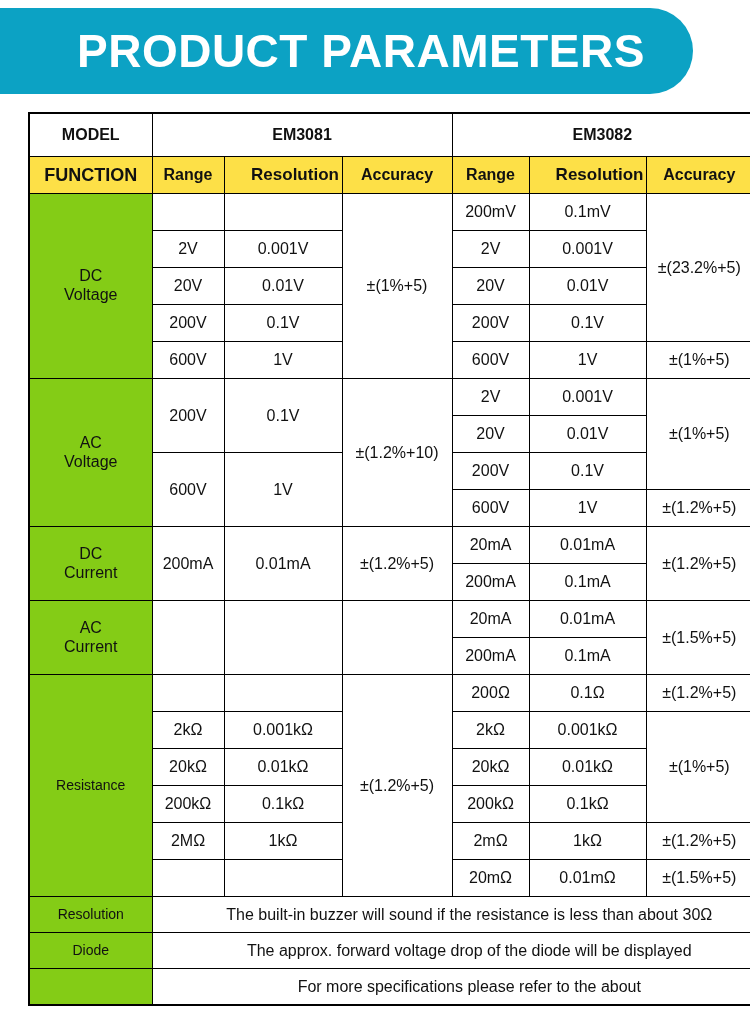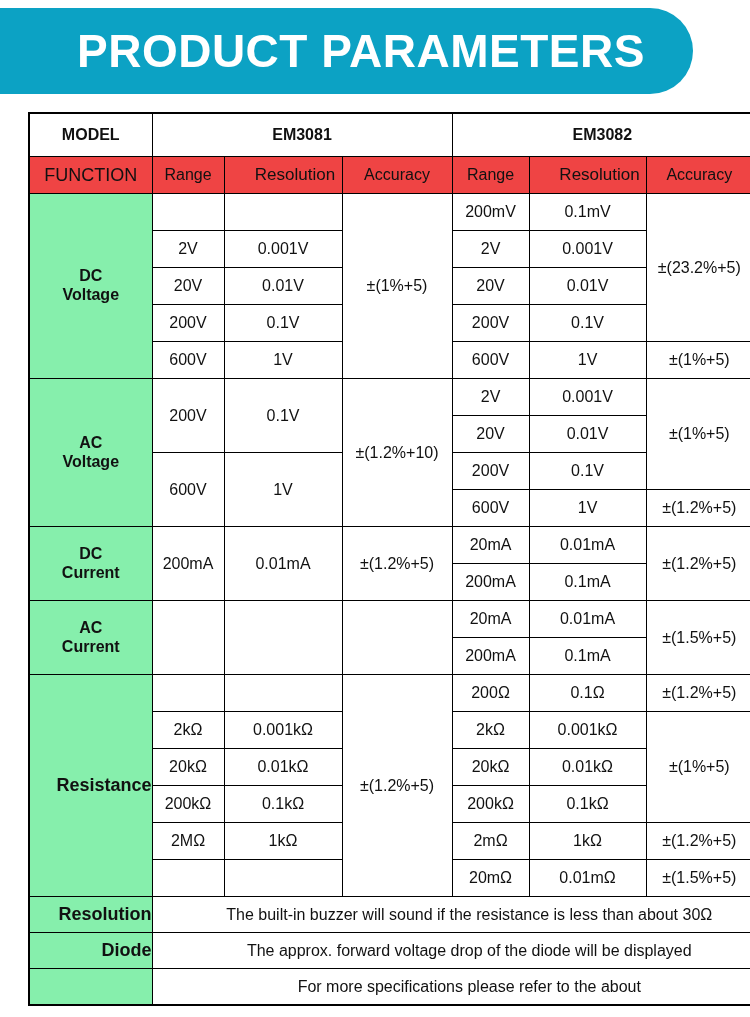--- a/index.html
+++ b/index.html
@@ -76,38 +76,38 @@
     background: #ffffff;
     font-size: 24px;
     font-weight: bold;
     color: #000000;
   }
   .cell-model-label { font-size: 23px; }
 
   
   .row-head td {
     height: 36px;
-    background: #ef4444;
+    background: #fde047;
+    color: #ffffff;
+    font-weight: bold;
+    font-size: 19px;
+  }
+  .row-head td.small { font-size: 17px; padding-left: 24px; }
+  .row-head td.func-head { font-size: 18px; }
+
+  
+  td.func {
+    background: #84cc16;
     color: #ffffff;
     font-weight: normal;
     font-size: 19px;
-  }
-  .row-head td.small { font-size: 17px; padding-left: 24px; }
-  .row-head td.func-head { font-size: 18px; }
-
-  
-  td.func {
-    background: #86efac;
-    color: #ffffff;
-    font-weight: bold;
-    font-size: 19px;
     line-height: 1.18;
     border-left: 1px solid #0CA2C4;
   }
-  td.func.tight { font-size: 18px; text-align: right; }
+  td.func.tight { font-size: 14px; }
 
   
   td.data {
     height: 36px;
     background: #ffffff;
     font-size: 16px;
   }
   td.data.blank { }
 
   

